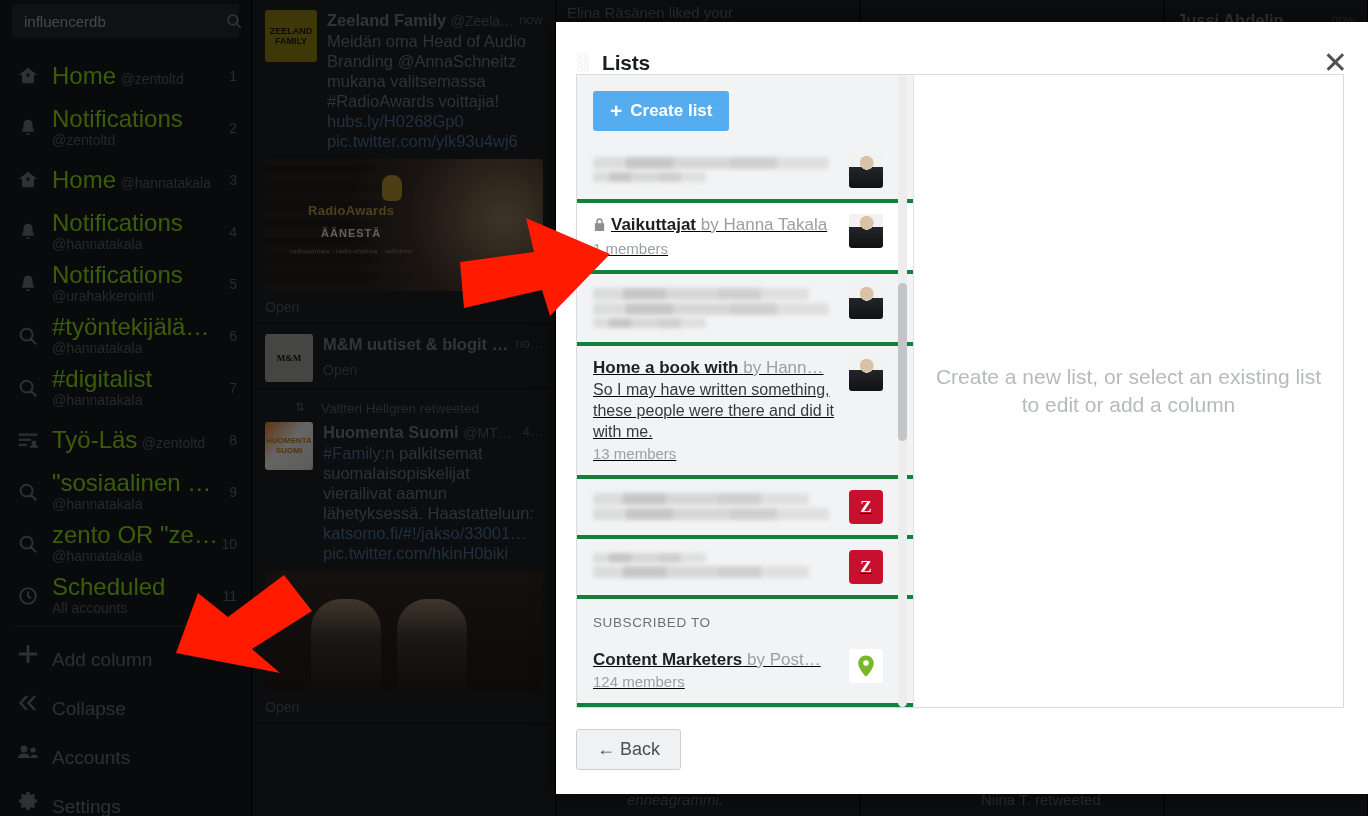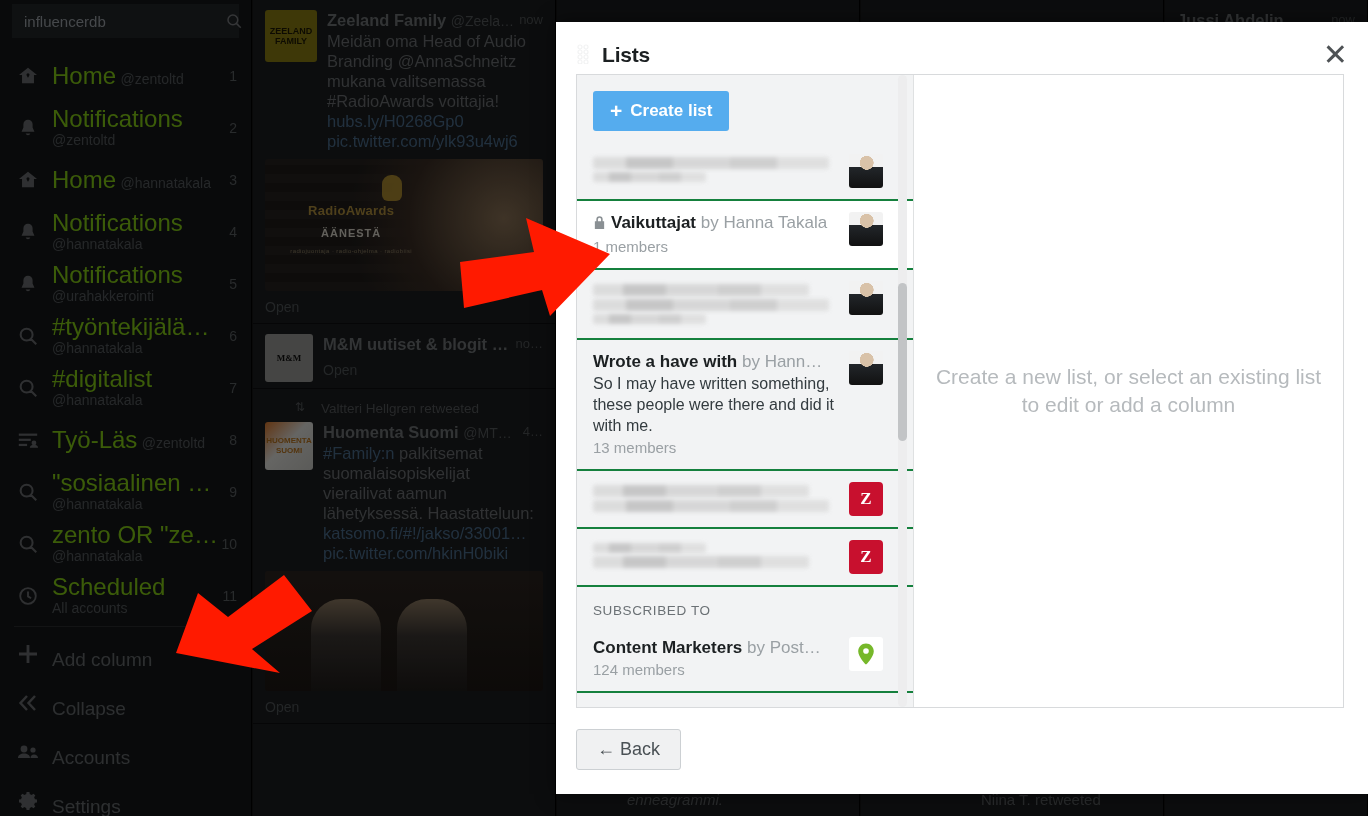--- a/index.html
+++ b/index.html
@@ -138,21 +138,21 @@
   
   .dim { position: absolute; inset: 0; background: rgba(0,0,0,0.55); }
 
   
   .modal {
     position: absolute; left: 556px; top: 22px; width: 812px; height: 772px;
     background: #fff; box-shadow: 0 0 18px rgba(0,0,0,.5);
     box-sizing: border-box; padding: 0;
   }
   .modal-head {
-    display: flex; align-items: center; height: 50px; padding: 8px 18px 0 20px;
+    display: flex; align-items: center; height: 50px; padding: 16px 18px 0 20px;
   }
   .modal-grip { width: 16px; height: 22px; margin-right: 10px; opacity: .25; }
   .modal-title { font-size: 21px; font-weight: bold; color: #1c2022; letter-spacing: -.2px; }
   .modal-close {
     margin-left: auto; font-size: 30px; color: #4e5255; line-height: 26px;
     font-weight: 300; cursor: pointer; padding: 0 2px;
   }
 
   .modal-body {
     position: absolute; left: 20px; top: 52px; right: 24px; bottom: 86px;
@@ -167,21 +167,21 @@
     display: inline-flex; align-items: center; gap: 8px;
     background: #55acee; color: #fff; border: 0; border-radius: 3px;
     font-size: 17px; font-weight: bold; padding: 10px 17px;
     font-family: "Liberation Sans", sans-serif; cursor: pointer;
   }
   .create-btn .plus { font-size: 21px; font-weight: bold; line-height: 16px; }
 
   .lists-scroll { position: absolute; left: 0; right: 0; top: 68px; bottom: 0; overflow: hidden; }
   .list-item {
     display: flex; padding: 11px 30px 11px 16px; position: relative;
-    border-bottom: 2px solid #15803d; background: #f2f3f4;
+    border-bottom: 4px solid #15803d; background: #f2f3f4; text-decoration: underline;
   }
   .list-item.selected { background: #fff; }
   .li-body { flex: 1; min-width: 0; padding-right: 10px; }
   .li-title-row { font-size: 17px; line-height: 21px; }
   .li-lock { display: inline-block; vertical-align: -2px; margin-right: 5px; }
   .li-name { font-weight: bold; color: #1c2022; }
   .li-by { color: #9aa0a4; font-weight: normal; }
   .li-desc { font-size: 16px; color: #333b3f; line-height: 21px; margin-top: 1px; }
   .li-members { font-size: 15px; color: #9aa0a4; line-height: 21px; margin-top: 1px; }
   .li-av {
@@ -308,20 +308,21 @@
         </div>
         <div class="tw-media people-media">
           <div class="p1"></div>
           <div class="p2"></div>
         </div>
         <div class="tw-open">Open</div>
       </div>
     </div>
 
     <div class="col col-2">
+      <div class="col-strip-title">Elina Räsänen liked your</div>
       <div class="col-strip-title" style="position:absolute;bottom:4px;left:60px;font-style:italic">enneagrammi.</div>
     </div>
 
     <div class="col col-3">
       <div class="col-strip-title" style="position:absolute;bottom:4px;left:110px">Niina T. retweeted</div>
     </div>
 
     <div class="col col-4">
       <div class="tweet">
         <div class="tw-head">
@@ -596,21 +597,21 @@
               <div class="blur-line md"></div>
               <div class="blur-line lg"></div>
               <div class="blur-line sm"></div>
             </div>
             <div class="li-av av-person"></div>
           </div>
 
           <div class="list-item">
             <div class="li-body">
               <div class="li-title-row">
-                <span class="li-name">Wrote a have with</span>
+                <span class="li-name">Home a book with</span>
                 <span class="li-by">by Hann…</span>
               </div>
               <div class="li-desc">So I may have written something, these people were there and did it with me.</div>
               <div class="li-members">13 members</div>
             </div>
             <div class="li-av av-person"></div>
           </div>
 
           <div class="list-item">
             <div class="li-body">

